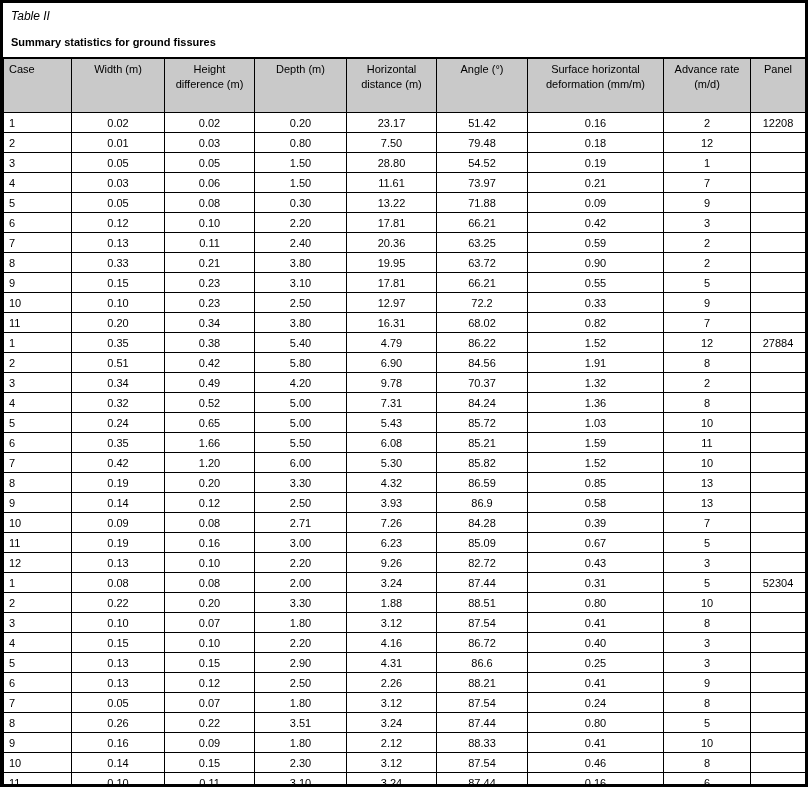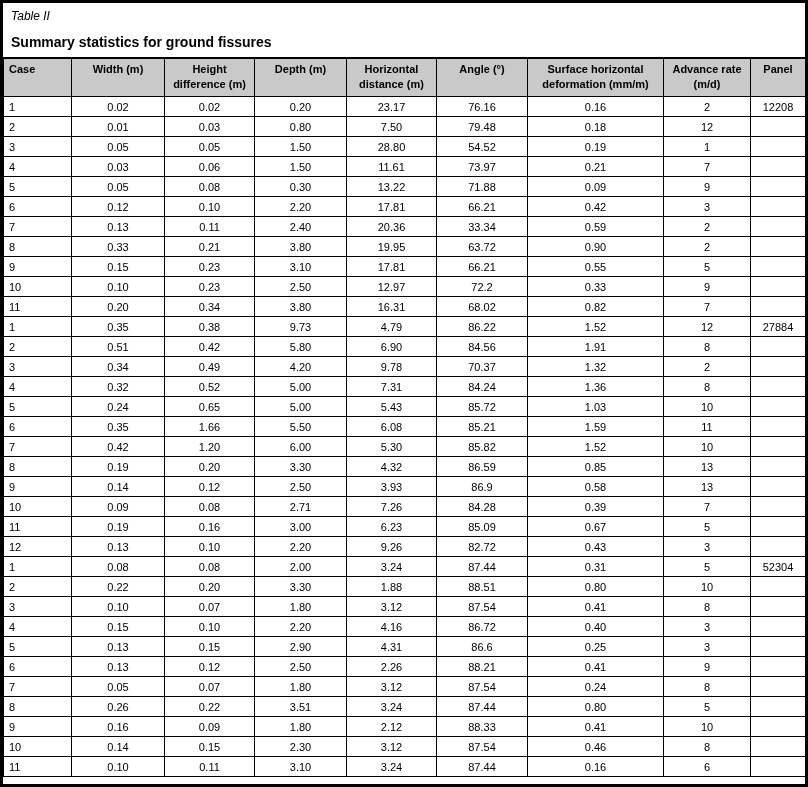--- a/index.html
+++ b/index.html
@@ -18,47 +18,47 @@
     height: 54px;
     padding: 6px 8px 0 8px;
   }
   .table-label {
     font-style: italic;
     font-size: 12px;
     line-height: 14px;
   }
   .table-title {
     font-weight: bold;
-    font-size: 14px;
+    font-size: 11px;
     margin-top: 11px;
     line-height: 17px;
   }
   table {
     border-collapse: collapse;
     table-layout: fixed;
     width: 100%;
   }
   col.c-case  { width: 68px; }
   col.c-width { width: 93px; }
   col.c-hdiff { width: 90px; }
   col.c-depth { width: 92px; }
   col.c-hdist { width: 90px; }
   col.c-angle { width: 91px; }
   col.c-surf  { width: 136px; }
   col.c-adv   { width: 87px; }
   col.c-panel { width: 55px; }
   th, td { border: 1px solid #000000; }
   thead th {
     background: #c9c9c9;
-    font-weight: bold;
+    font-weight: normal;
     font-size: 11px;
     line-height: 15px;
     vertical-align: top;
     text-align: center;
-    padding: 3px 2px 4px 2px;
+    padding: 3px 2px 20px 2px;
     white-space: pre-line;
     border-top: 2px solid #000000;
   }
   thead th.case-head {
     text-align: left;
     padding-left: 5px;
   }
   tbody td {
     font-size: 11px;
     height: 19px;
@@ -109,21 +109,21 @@
         <th>Panel</th>
       </tr>
     </thead>
     <tbody>
         <tr>
           <td class="case-cell">1</td>
           <td>0.02</td>
           <td>0.02</td>
           <td>0.20</td>
           <td>23.17</td>
-          <td>76.16</td>
+          <td>51.42</td>
           <td>0.16</td>
           <td>2</td>
           <td>12208</td>
         </tr>
         <tr>
           <td class="case-cell">2</td>
           <td>0.01</td>
           <td>0.03</td>
           <td>0.80</td>
           <td>7.50</td>
@@ -175,21 +175,21 @@
           <td>0.42</td>
           <td>3</td>
           <td></td>
         </tr>
         <tr>
           <td class="case-cell">7</td>
           <td>0.13</td>
           <td>0.11</td>
           <td>2.40</td>
           <td>20.36</td>
-          <td>33.34</td>
+          <td>63.25</td>
           <td>0.59</td>
           <td>2</td>
           <td></td>
         </tr>
         <tr>
           <td class="case-cell">8</td>
           <td>0.33</td>
           <td>0.21</td>
           <td>3.80</td>
           <td>19.95</td>
@@ -228,21 +228,21 @@
           <td>16.31</td>
           <td>68.02</td>
           <td>0.82</td>
           <td>7</td>
           <td></td>
         </tr>
         <tr>
           <td class="case-cell">1</td>
           <td>0.35</td>
           <td>0.38</td>
-          <td>9.73</td>
+          <td>5.40</td>
           <td>4.79</td>
           <td>86.22</td>
           <td>1.52</td>
           <td>12</td>
           <td>27884</td>
         </tr>
         <tr>
           <td class="case-cell">2</td>
           <td>0.51</td>
           <td>0.42</td>

